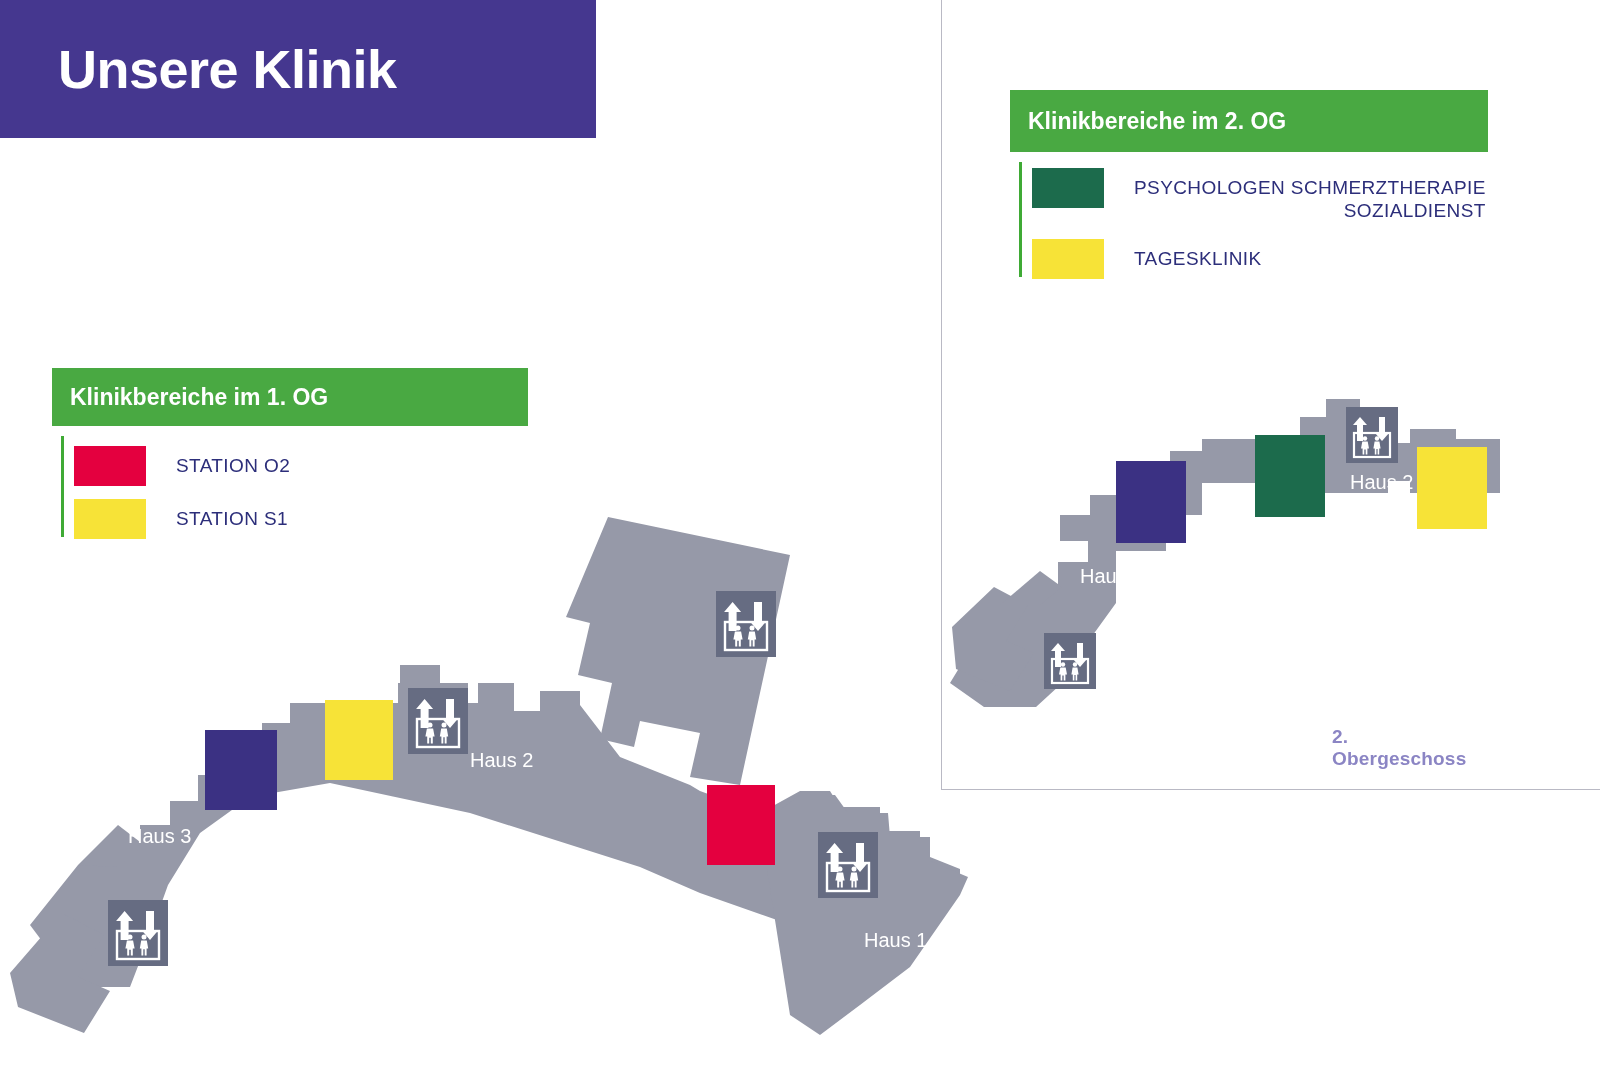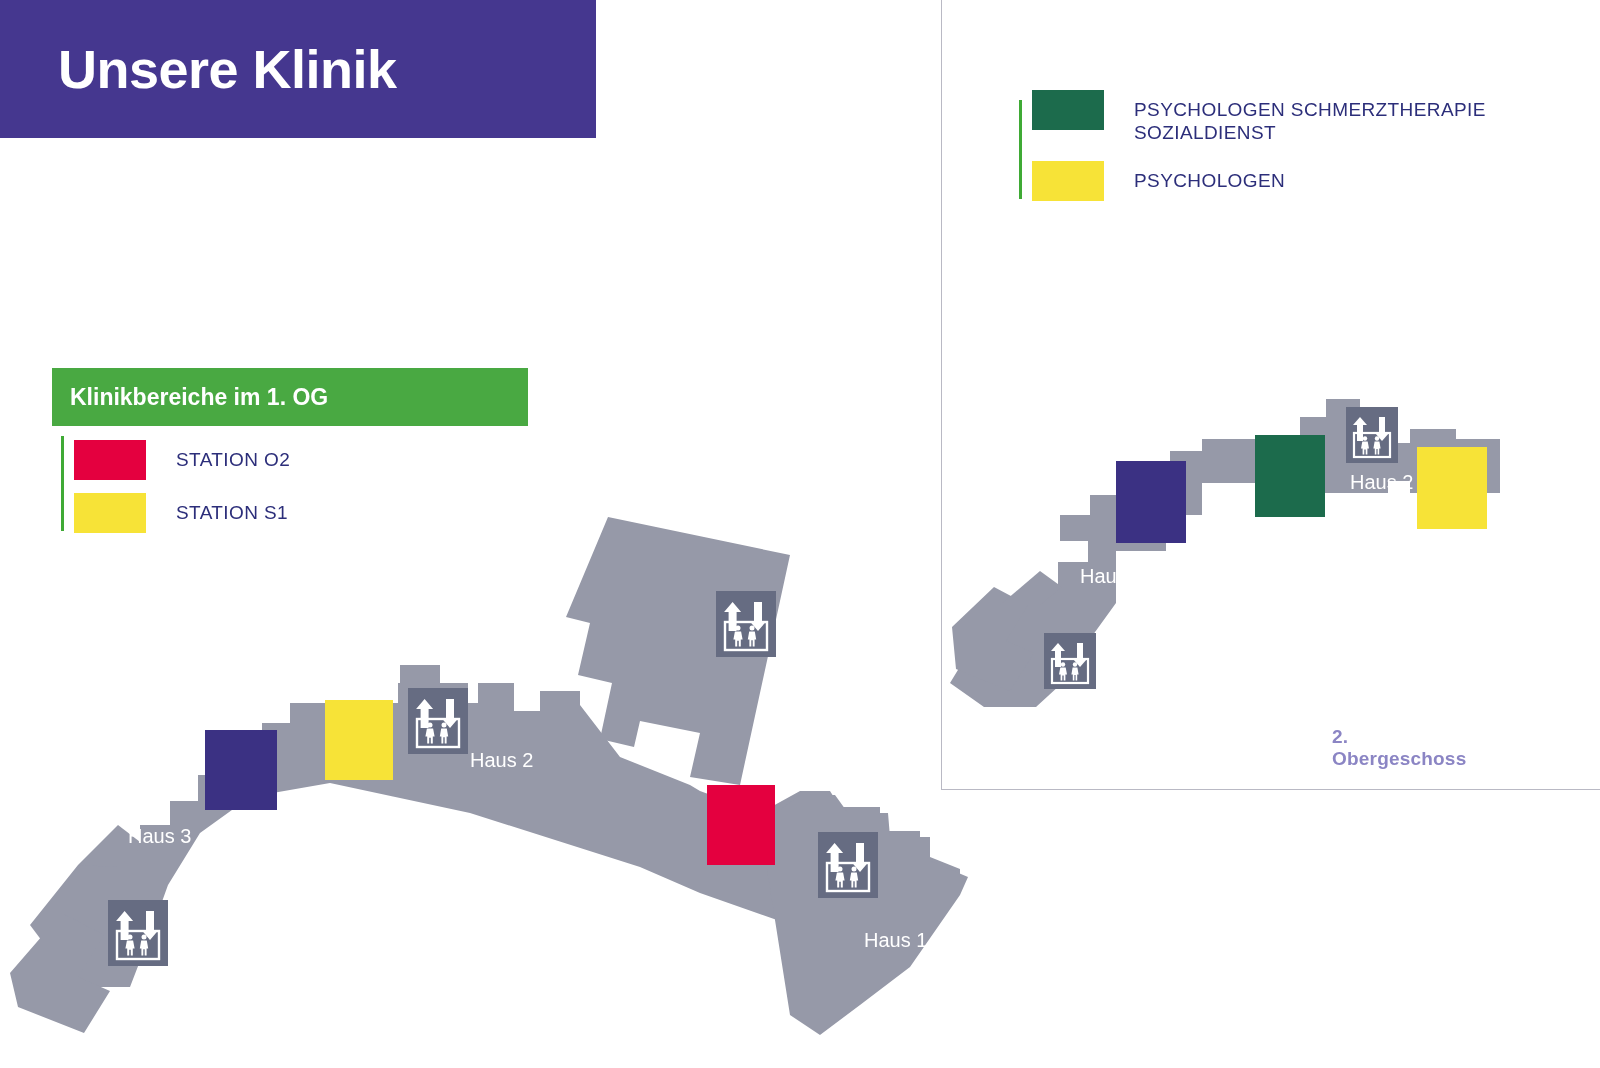--- a/index.html
+++ b/index.html
@@ -56,26 +56,26 @@
     color: #2c2e7a;
     font-size: 19px;
     letter-spacing: 0.4px;
     line-height: 23px;
     padding-top: 8px;
     white-space: pre-line;
   }
 
   #legend-og1 { left: 52px; top: 320px; width: 480px; }
   #legend-og1 .legend-header { width: 476px; height: 58px; margin-top: 48px; }
-  #legend-og1 .legend-body { padding-top: 14px; }
+  #legend-og1 .legend-body { padding-top: 20px; }
   #legend-og1 .legend-row { margin-bottom: 13px; }
 
   #legend-og2 { left: 1010px; top: 90px; width: 490px; }
   #legend-og2 .legend-header { width: 478px; height: 62px; }
-  #legend-og2 .legend-body { padding-top: 0; }
+  #legend-og2 .legend-body { padding-top: 16px; text-align: right; }
   #legend-og2 .legend-row { margin-bottom: 17px; }
   #legend-og2 .legend-label { font-size: 19px; }
 
   
   .panel-2og {
     position: absolute; left: 941px; top: -1px;
     width: 659px; height: 791px;
     border: 1px solid #b9b9c4;
     border-top: none; border-right: none;
     background: transparent;
@@ -121,30 +121,31 @@
         <div class="legend-label">STATION O2</div>
       </div>
       <div class="legend-row">
         <div class="legend-swatch" style="background:#f7e337"></div>
         <div class="legend-label">STATION S1</div>
       </div>
     </div>
   </div>
 
   <div class="legend" id="legend-og2">
+    <div class="legend-header">Klinikbereiche im 2. OG</div>
     <div class="legend-body">
       <div class="legend-rule"></div>
       <div class="legend-row">
         <div class="legend-swatch" style="background:#1c6b4c"></div>
         <div class="legend-label">PSYCHOLOGEN SCHMERZTHERAPIE
 SOZIALDIENST</div>
       </div>
       <div class="legend-row">
         <div class="legend-swatch" style="background:#f7e337"></div>
-        <div class="legend-label">PSYCHOLOGEN</div>
+        <div class="legend-label">TAGESKLINIK</div>
       </div>
     </div>
   </div>
 
   <div class="floor-caption" id="caption-2og">2. Obergeschoss</div>
 
   <div class="map" id="map-2og">
     <svg viewBox="0 0 600 370" xmlns="http://www.w3.org/2000/svg">
       <defs>
         <g id="elev2">

